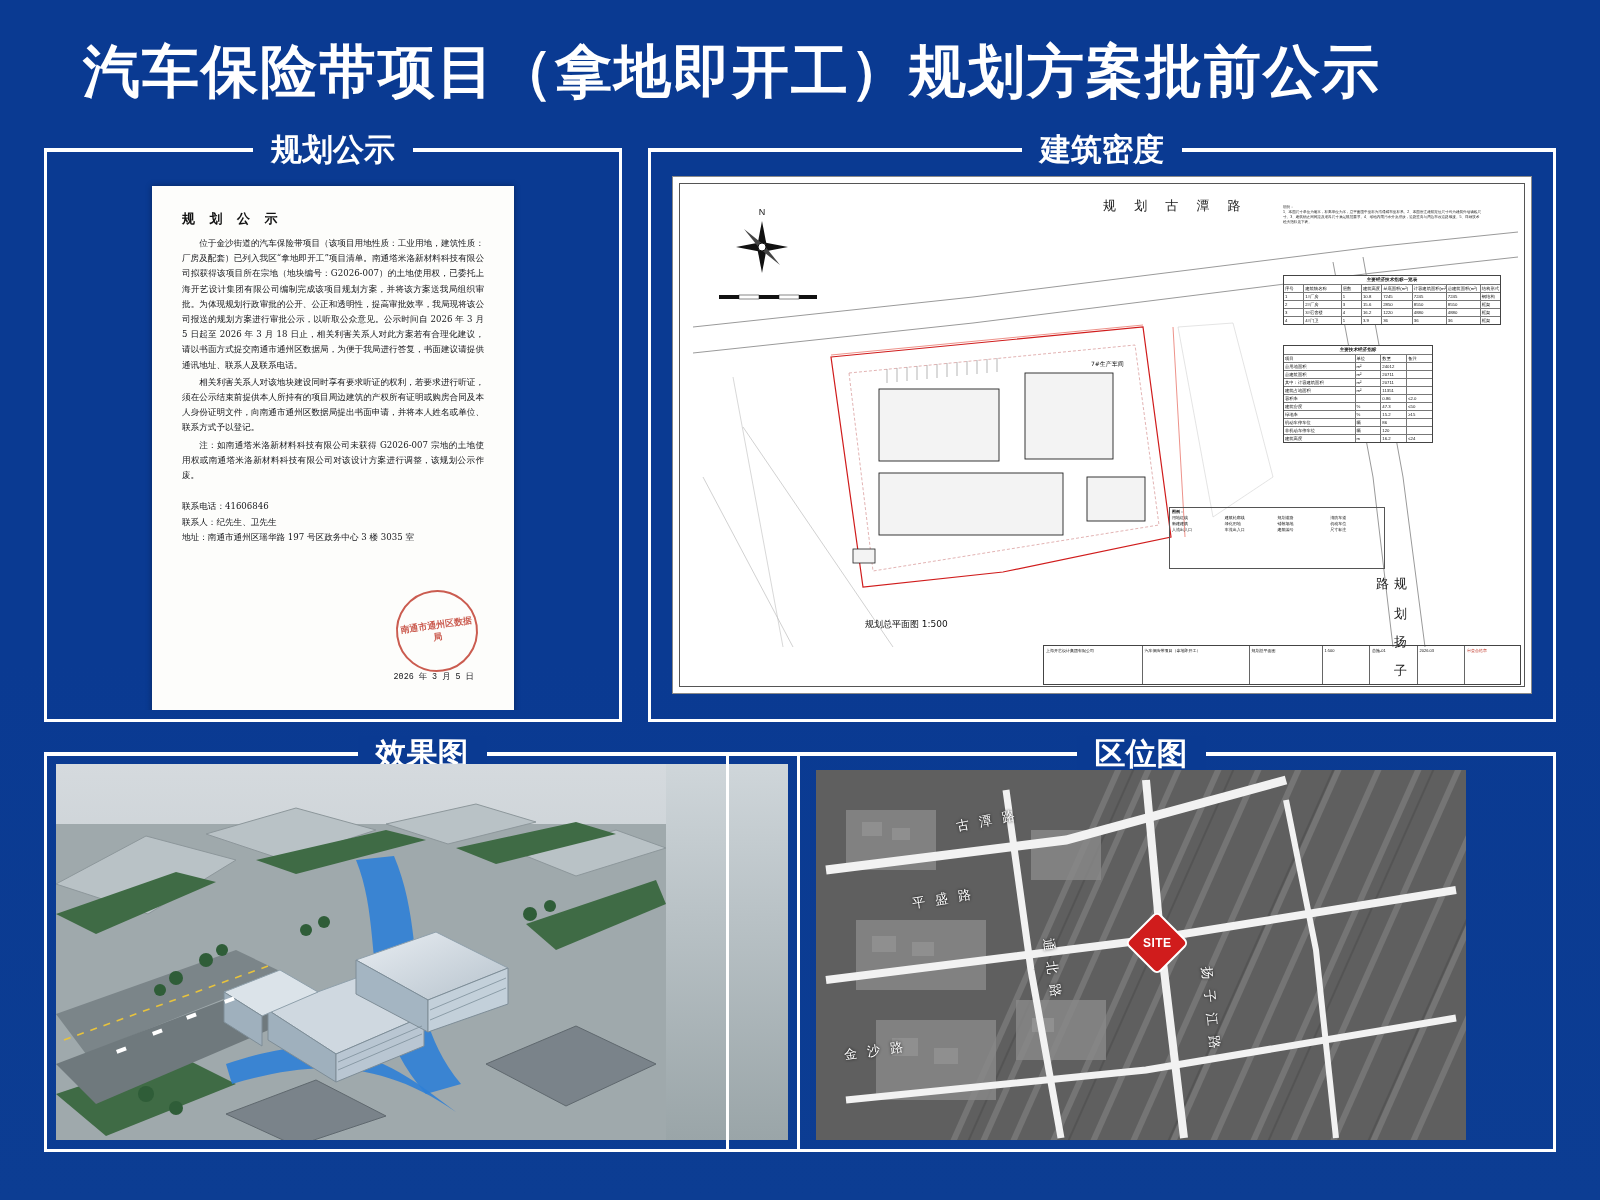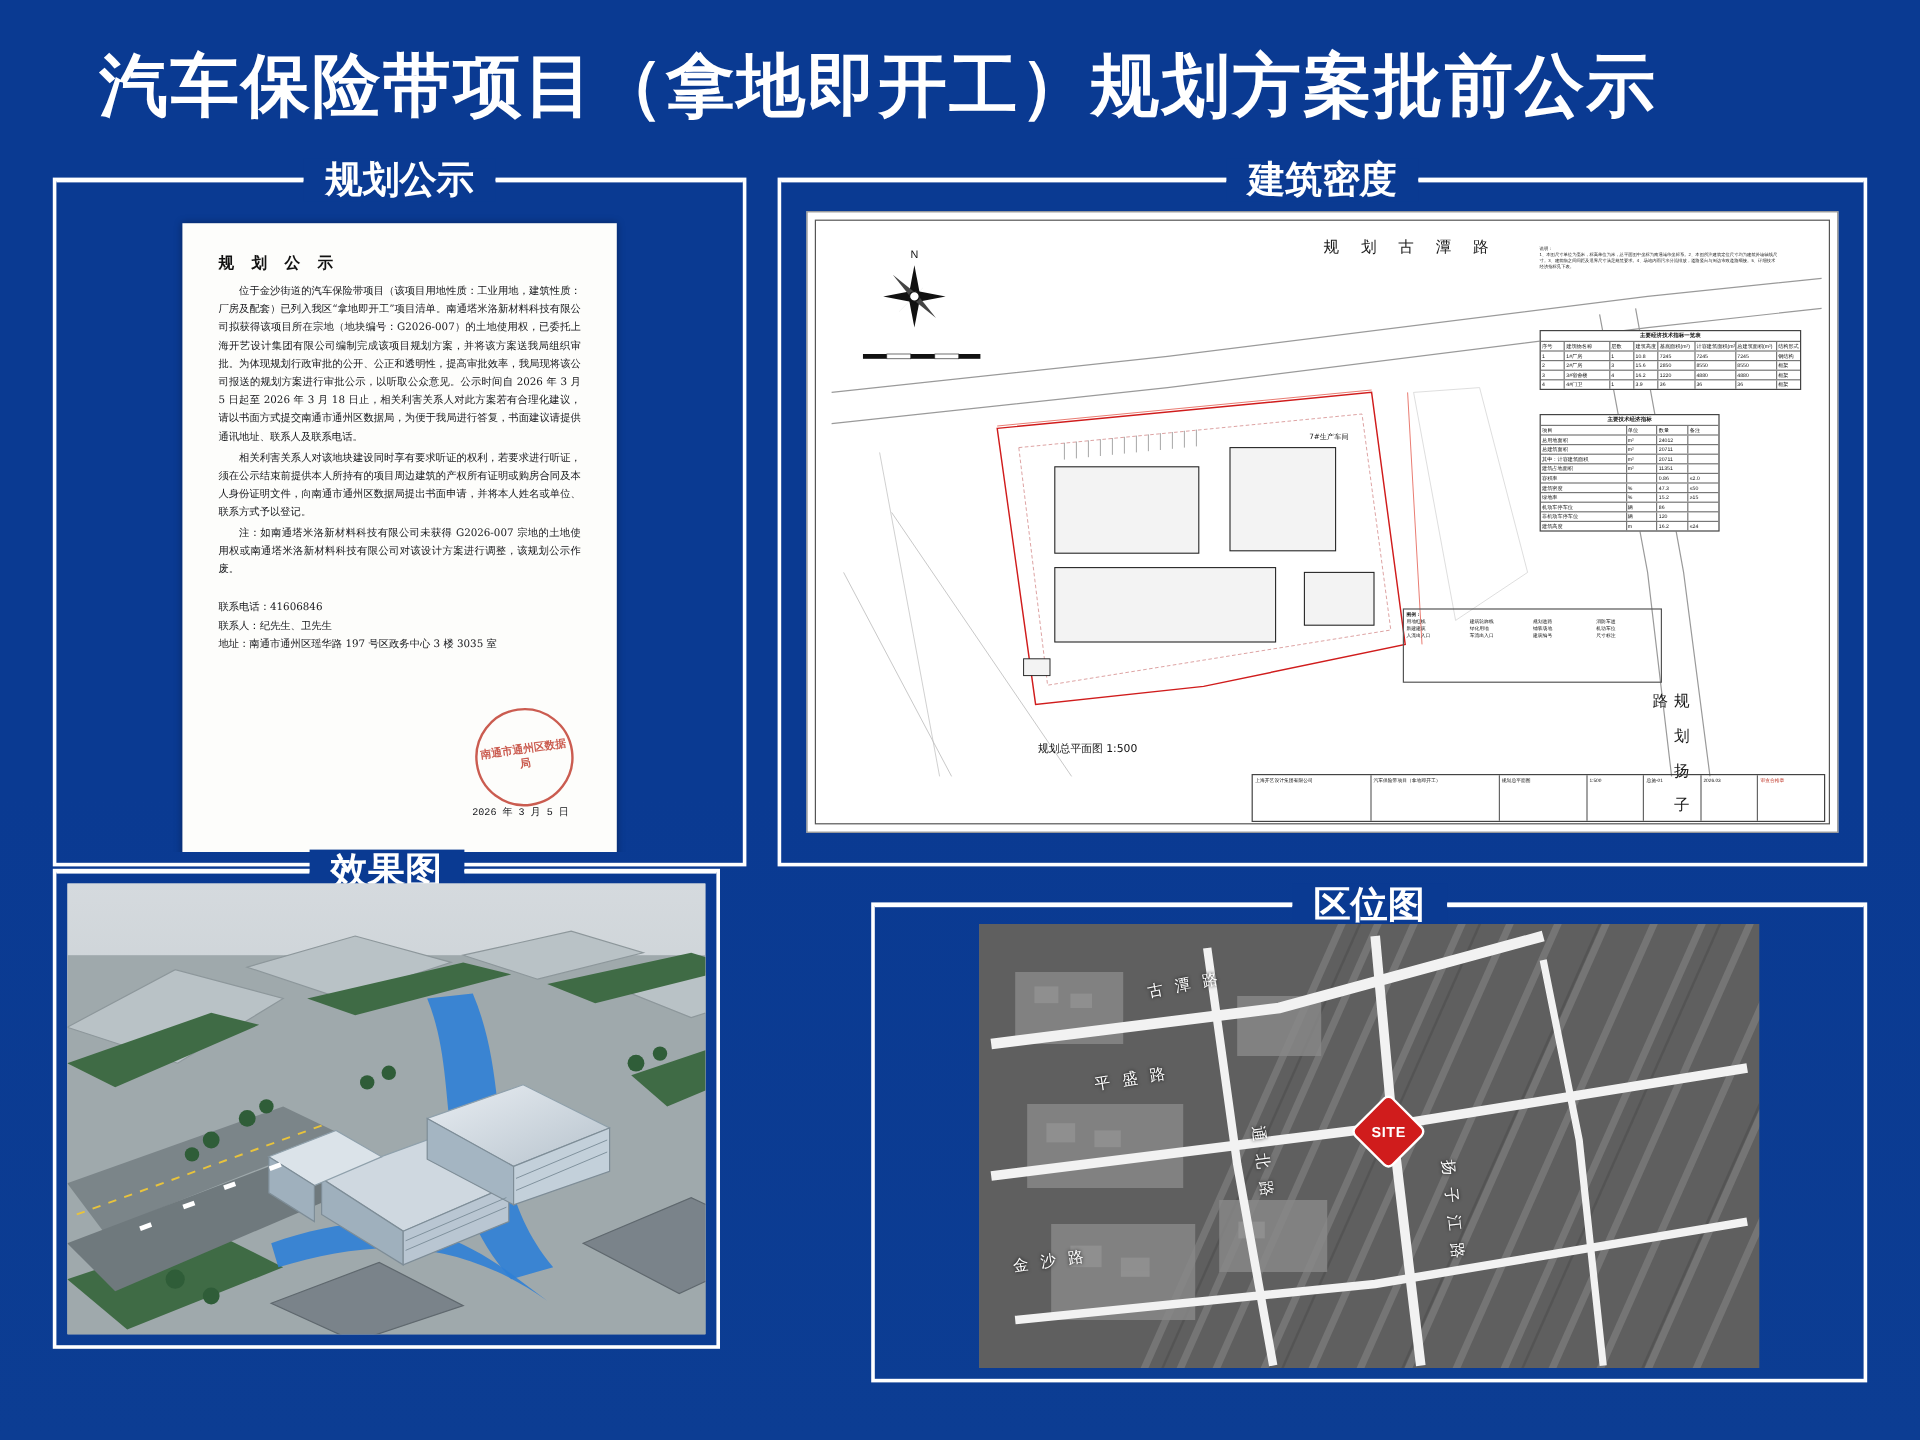--- a/index.html
+++ b/index.html
@@ -68,21 +68,21 @@
   }
   .panel-body {
     position: absolute;
     inset: 9px;
     overflow: hidden;
   }
 
   
   #panel-notice   { left: 44px;  top: 148px; width: 578px;  height: 574px; }
   #panel-site     { left: 648px; top: 148px; width: 908px;  height: 574px; }
-  #panel-render   { left: 44px;  top: 724px; width: 556px;  height: 400px; }
+  #panel-render   { left: 44px;  top: 752px; width: 756px;  height: 400px; }
   #panel-location { left: 726px; top: 752px; width: 830px;  height: 400px; }
 
   
   #notice-sheet {
     position: absolute;
     left: 50%;
     transform: translateX(-50%);
     top: 26px;
     width: 362px;
     height: 540px;

